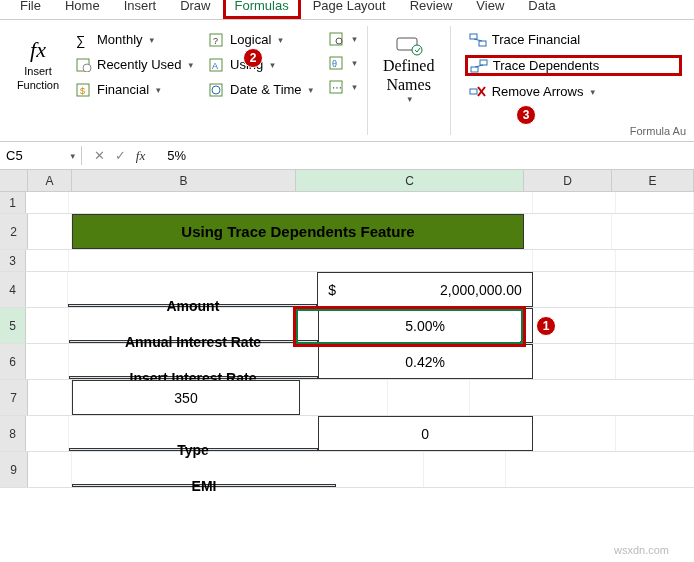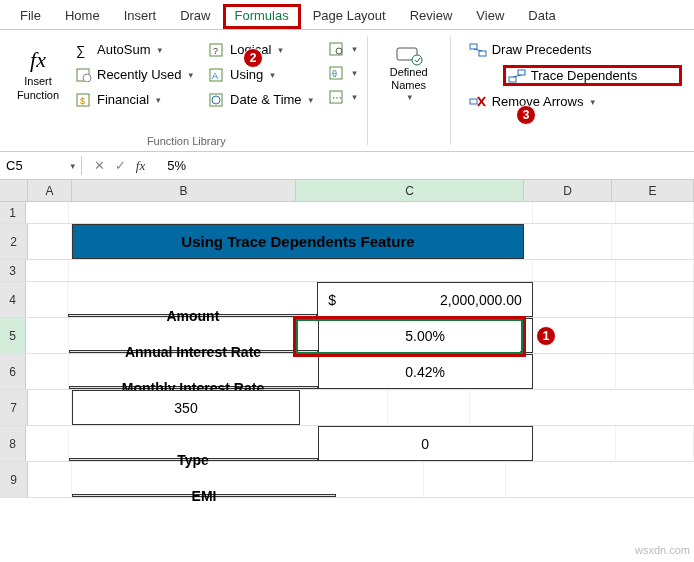--- a/index.html
+++ b/index.html
@@ -1,19 +1,19 @@
 <!DOCTYPE html>
 <html><head>
 <meta charset="utf-8">
 <style>
 * { box-sizing: border-box; margin: 0; padding: 0; font-family: 'Segoe UI', Arial, sans-serif; }
 body { background: #fff; width: 694px; height: 562px; overflow: hidden; position: relative; }
 
 
-.tabs { display: flex; padding: 4px 8px 0; background: #fff; border-bottom: 1px solid #ccc; height: 30px; align-items: flex-end; }
+.tabs { display: flex; padding: 4px 8px 0; background: #fff; border-bottom: 1px solid #ccc; height: 20px; align-items: flex-end; }
 .tab { padding: 4px 12px 6px; font-size: 13px; color: #333; cursor: pointer; }
 .tab.active { border-bottom: 3px solid #107c41; color: #107c41; font-weight: 400; }
 .tab.boxed { border: 3px solid #c00000; padding: 1px 9px 3px; margin-top: 36px; }
 
 
 .ribbon { display: flex; background: #fff; border-bottom: 1px solid #ccc; height: 122px; }
 .ribbon-group { border-right: 0; padding: 6px 8px 2px; display: flex; flex-direction: column; justify-content: space-between; }
 .ribbon-group-label { text-align: center; font-size: 11px; color: #666; padding: 2px 0; }
 
 
@@ -23,26 +23,26 @@
 
 
 .fn-col { display: flex; flex-direction: column; gap: 6px; padding: 4px 4px; }
 .fn-btn { display: flex; align-items: center; gap: 5px; font-size: 13px; padding: 2px 4px; white-space: nowrap; }
 .fn-btn .ico { width: 16px; height: 14px; display: inline-flex; }
 .caret { font-size: 9px; color: #555; margin-left: 2px; }
 
 
 .defnames { display: flex; flex-direction: column; align-items: center; justify-content: center; padding: 8px 6px; width: 62px; }
 .defnames .ico { font-size: 20px; }
-.defnames .lbl { font-size: 11px; text-align: center; line-height: 1.2; }
+.defnames .lbl { font-size: 16px; text-align: center; line-height: 1.2; font-family: Liberation Serif, serif; }
 
 
 .audit-col { display: flex; flex-direction: column; gap: 6px; padding: 4px 4px; }
 .audit-btn { display: flex; align-items: center; gap: 5px; font-size: 13px; padding: 2px 4px; white-space: nowrap; }
-.audit-btn.boxed { border: 3px solid #c00000; padding: 0px 2px; margin-left: 38px; }
+.audit-btn.boxed { border: 3px solid #c00000; padding: 0px 2px; }
 
 
 .badge { position: absolute; width: 20px; height: 20px; border-radius: 50%; background: #c00000; color: #fff; font-size: 12px; font-weight: bold; display: flex; align-items: center; justify-content: center; border: 1px solid #fff; z-index: 10; }
 
 
 .fbar { display: flex; align-items: center; height: 28px; border-bottom: 1px solid #ccc; }
 .namebox { width: 82px; padding: 2px 6px; border-right: 1px solid #ccc; font-size: 13px; display: flex; justify-content: space-between; align-items: center; }
 .fbar-btns { display: flex; gap: 10px; padding: 0 12px; color: #888; font-size: 13px; align-items: center; }
 .fbar-btns .fx { font-style: italic; font-family: Georgia, serif; color: #333; }
 .fbar-val { padding: 0 10px; font-size: 13px; }
@@ -66,32 +66,32 @@
 .cA { width: 44px; }
 .cB { width: 264px; margin-top: 32px; }
 .cC { width: 228px; }
 .cD { width: 88px; }
 .cE { width: 82px; }
 
 .r1 { height: 22px; }
 .rtall { height: 36px; }
 
 
-.title-cell { background: #0369a1; border: 1px solid #333; font-weight: bold; justify-content: center; font-size: 15px; }
+.title-cell { background: #4d7c0f; border: 1px solid #333; font-weight: bold; justify-content: center; font-size: 15px; }
 .hdr-cell { background: #dce6f1; border: 1px solid #333; font-weight: bold; justify-content: center; }
 .val-cell { background: #fff; border: 1px solid #333; justify-content: center; }
 .val-cell.amount { justify-content: space-between; padding: 0 10px; }
 .val-cell.red { color: #c00000; }
 
 
 .selbox { position: absolute; border: 3px solid #c00000; pointer-events: none; }
 .grn-sel { position: absolute; border: 2px solid #107c41; pointer-events: none; }
 .grn-handle { position: absolute; width: 6px; height: 6px; background: #107c41; }
 
-.watermark { position: absolute; right: 4px; bottom: 6px; font-size: 11px; color: #bbb; }
+.watermark { position: absolute; right: 25px; bottom: 6px; font-size: 11px; color: #bbb; }
 
 svg { display: block; }
 </style>
 </head>
 <body>
 
 <div class="tabs">
   <div class="tab">File</div>
   <div class="tab">Home</div>
   <div class="tab">Insert</div>
@@ -109,21 +109,21 @@
     <div style="display:flex;">
       <div class="insert-fn">
         <span class="fx">fx</span>
         <span class="lbl" style="white-space:pre-line;">Insert
 Function</span>
       </div>
 
       <div class="fn-col">
         <div class="fn-btn">
           <span class="ico">∑</span>
-          <span>AutoSum</span>
+          <span>Monthly</span>
             <span class="caret">▾</span>
         </div>
         <div class="fn-btn">
           <span class="ico">
               <svg width="16" height="14">
                 <rect x="1" y="1" width="12" height="12" fill="none" stroke="#5b8e3e"></rect>
                 <circle cx="11" cy="10" r="4" fill="#fff" stroke="#888"></circle>
               </svg>
             </span>
           <span>Recently Used</span>
@@ -197,21 +197,20 @@
           <span class="ico">
               <svg width="16" height="14">
                 <rect x="1" y="1" width="12" height="12" fill="none" stroke="#5b8e3e"></rect>
                 <text x="3" y="11" font-size="10" fill="#333">⋯</text>
               </svg>
             </span>
           <span class="caret">▾</span>
         </div>
       </div>
     </div>
-    <div class="ribbon-group-label">Function Library</div>
   </div>
 
   <div style="width:1px;background:#ddd;margin:6px 2px;"></div>
 
   <div class="ribbon-group">
     <div class="defnames">
       <span class="ico">
           <svg width="28" height="22">
             <rect x="2" y="4" width="20" height="12" rx="2" fill="none" stroke="#555"></rect>
             <circle cx="22" cy="16" r="5" fill="#fff" stroke="#107c41"></circle>
@@ -230,21 +229,21 @@
   <div class="ribbon-group" style="flex:1;">
     <div class="audit-col">
       <div class="audit-btn">
         <span class="ico">
             <svg width="18" height="14">
               <rect x="1" y="1" width="7" height="5" fill="none" stroke="#2a6fb5"></rect>
               <rect x="10" y="8" width="7" height="5" fill="none" stroke="#2a6fb5"></rect>
               <line x1="5" y1="6" x2="13" y2="8" stroke="#2a6fb5"></line>
             </svg>
           </span>
-        <span>Draw Precedents</span>
+        <span>Trace Financial</span>
       </div>
       <div class="audit-btn boxed">
         <span class="ico">
             <svg width="18" height="14">
               <rect x="1" y="8" width="7" height="5" fill="none" stroke="#2a6fb5"></rect>
               <rect x="10" y="1" width="7" height="5" fill="none" stroke="#2a6fb5"></rect>
               <line x1="5" y1="8" x2="13" y2="6" stroke="#2a6fb5"></line>
             </svg>
           </span>
         <span>Trace Dependents</span>
@@ -254,20 +253,21 @@
             <svg width="18" height="14">
               <rect x="1" y="4" width="7" height="5" fill="none" stroke="#2a6fb5"></rect>
               <line x1="9" y1="2" x2="16" y2="11" stroke="#c00000" stroke-width="2"></line>
               <line x1="16" y1="2" x2="9" y2="11" stroke="#c00000" stroke-width="2"></line>
             </svg>
           </span>
         <span>Remove Arrows</span>
           <span class="caret">▾</span>
       </div>
     </div>
+    <div class="ribbon-group-label" style="text-align:right;padding-right:0;">Formula Au</div>
   </div>
 </div>
 
 <div class="badge" style="top:48px;left:243px;">2</div>
 <div class="badge" style="top:105px;left:516px;">3</div>
 
 <div class="fbar">
   <div class="namebox">
     <span>C5</span>
     <span class="caret">▾</span>
@@ -328,21 +328,21 @@
     <div class="rh active">5</div>
     <div class="cell cA"></div>
     <div class="cell cB hdr-cell">Annual Interest Rate</div>
     <div class="cell cC val-cell">5.00%</div>
     <div class="cell cD"></div>
       <div class="cell cE"></div>
   </div>
   <div class="row rtall">
     <div class="rh">6</div>
     <div class="cell cA"></div>
-    <div class="cell cB hdr-cell">Monthly Interest Rate</div>
+    <div class="cell cB hdr-cell">Insert Interest Rate</div>
     <div class="cell cC val-cell">0.42%</div>
     <div class="cell cD"></div>
       <div class="cell cE"></div>
   </div>
   <div class="row rtall">
     <div class="rh">7</div>
     <div class="cell cA"></div>
     <div class="cell cC val-cell">350</div>
     <div class="cell cD"></div>
       <div class="cell cE"></div>

